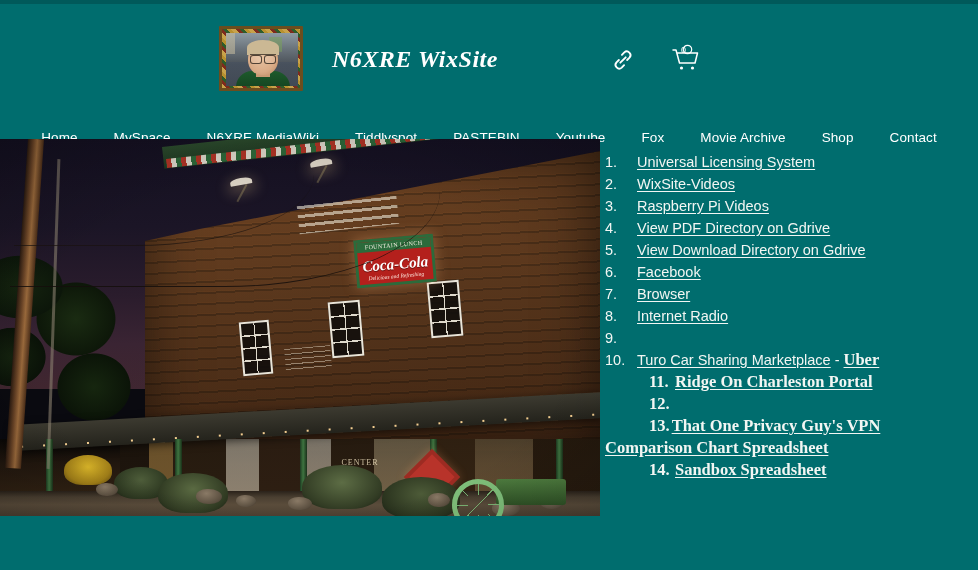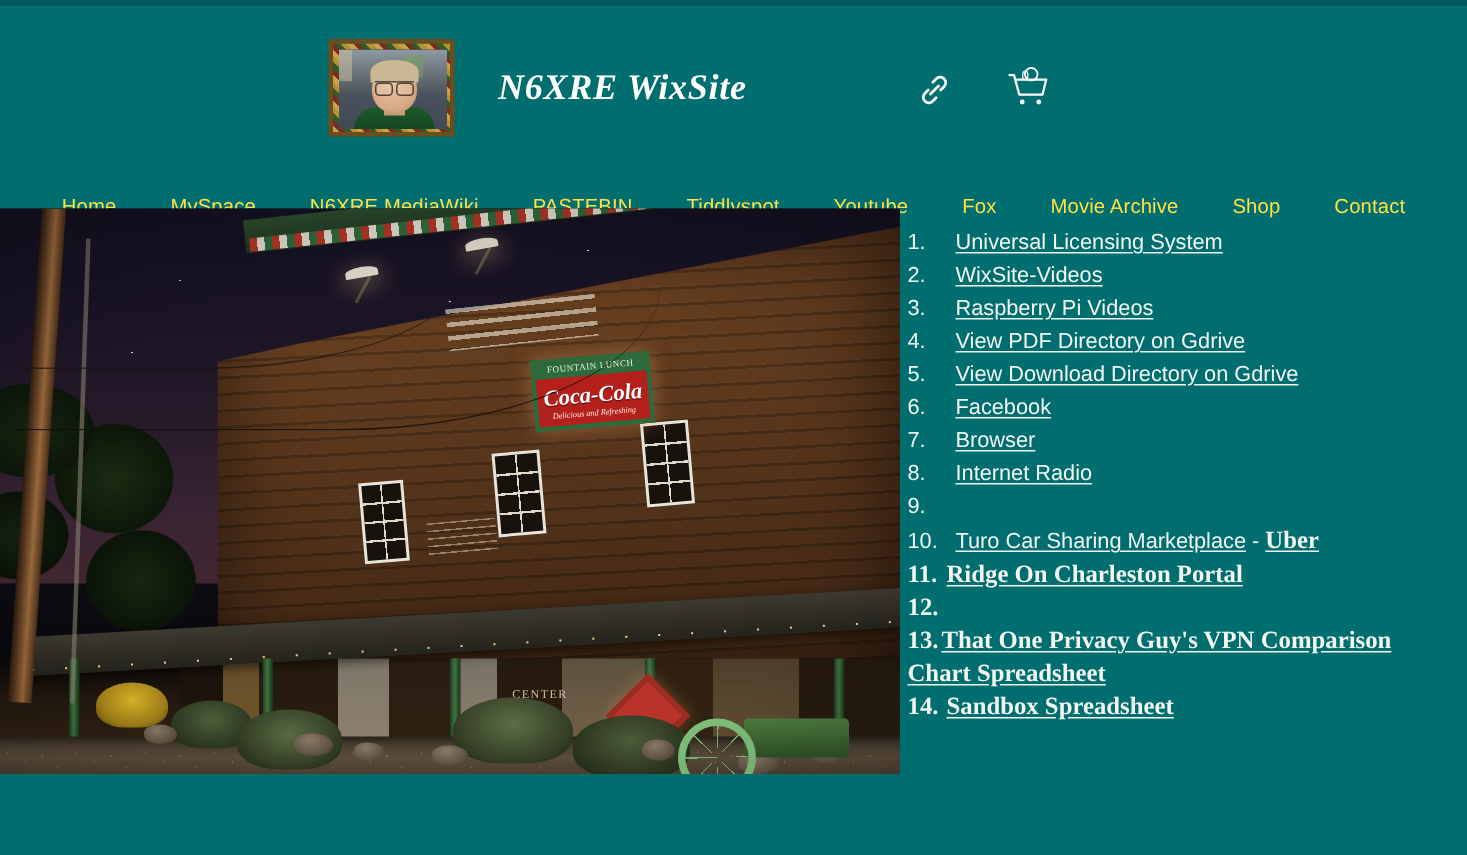--- a/index.html
+++ b/index.html
@@ -158,21 +158,21 @@
   }
   .nav-list {
     display: flex;
     align-items: center;
     gap: 0;
     list-style: none;
     margin: 0;
     padding: 0;
   }
   .nav-item {
-    color: #fde047;
+    color: #ffffff;
     font-size: 13.5px;
     line-height: 30px;
     font-family: "Liberation Sans", sans-serif;
     padding: 0 18px;
     white-space: nowrap;
     cursor: pointer;
     letter-spacing: .1px;
     margin-top: 40px;
   }
 
@@ -539,21 +539,21 @@
     font-size: 16.5px;
     line-height: 22px;
   }
   .num {
     flex: 0 0 auto;
     min-width: 26px;
     color: #f2f6f3;
     white-space: nowrap;
   }
   .link-row.sans .num { padding-right: 6px; }
-  .link-row.serif .num { min-width: 24px; padding-right: 2px; }
+  .link-row.serif .num { min-width: 24px; padding-right: 2px; margin-left: 44px; }
   .lbl {
     color: #f2f6f3;
     text-decoration: underline;
     text-underline-offset: 2px;
     cursor: pointer;
     white-space: normal;
   }
   .sep {
     color: #f2f6f3;
     text-decoration: none;
@@ -615,22 +615,22 @@
       <circle cx="17.5" cy="5.5" r="4.2" stroke="#ffffff" stroke-width="1.2" fill="none"></circle>
     </svg>
     <div class="cart-count">0</div>
   </div>
 
   <nav class="nav">
     <ul class="nav-list" id="nav-list">
         <li class="nav-item">Home</li>
         <li class="nav-item">MySpace</li>
         <li class="nav-item">N6XRE MediaWiki</li>
+        <li class="nav-item">Tiddlyspot</li>
         <li class="nav-item">PASTEBIN</li>
-        <li class="nav-item">Tiddlyspot</li>
         <li class="nav-item">Youtube</li>
         <li class="nav-item">Fox</li>
         <li class="nav-item">Movie Archive</li>
         <li class="nav-item">Shop</li>
         <li class="nav-item">Contact</li>
       </ul>
   </nav>
 
   <div class="main">
 

